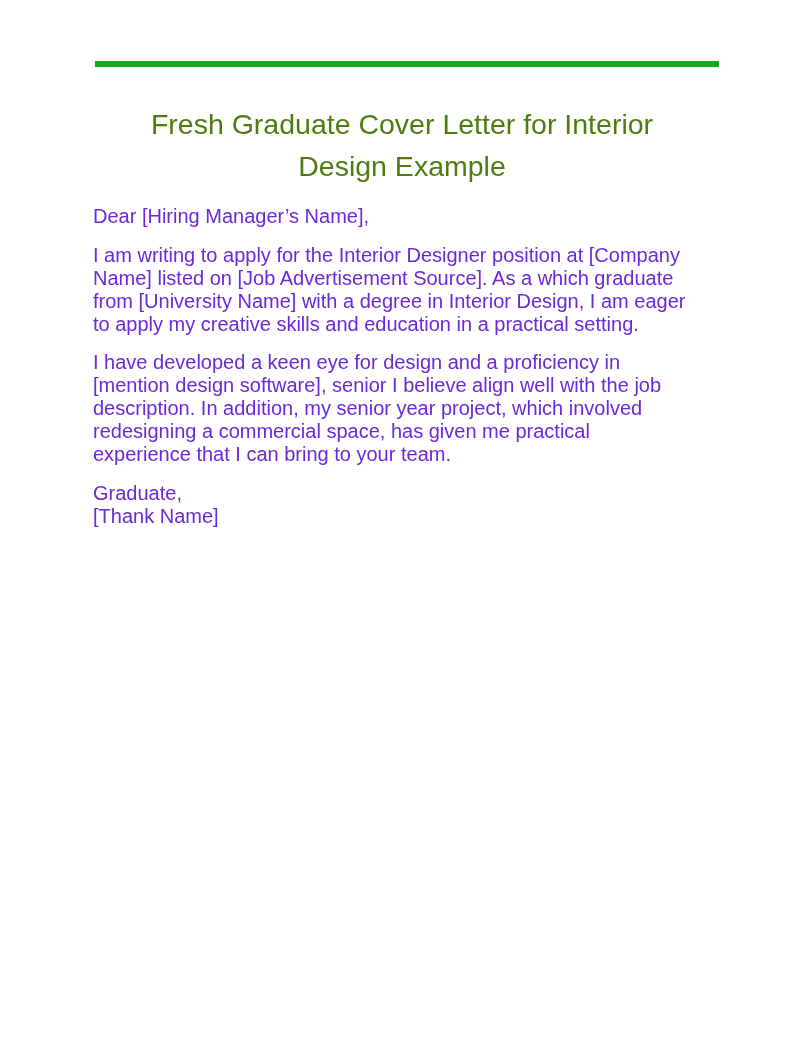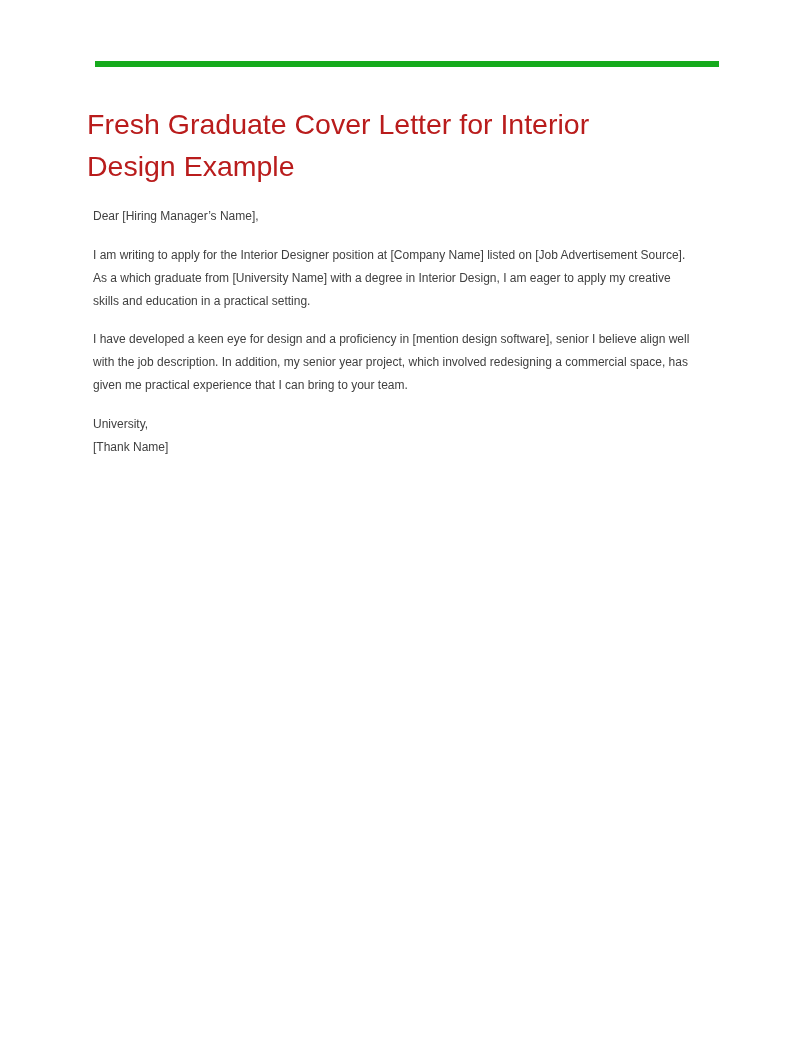--- a/index.html
+++ b/index.html
@@ -17,37 +17,37 @@
     .top-bar {
       position: absolute;
       left: 95px;
       top: 61px;
       width: 624px;
       height: 6px;
       background: #15aa1c;
     }
     .title {
       position: absolute;
-      left: 87px;
+      left: 105px;
       top: 103px;
       width: 594px;
       margin: 0;
-      text-align: left;
+      text-align: center;
       font-size: 28.5px;
       line-height: 42px;
       font-weight: normal;
-      color: #b91c1c;
+      color: #4d7c0f;
     }
     .body {
       position: absolute;
       left: 93px;
       top: 205px;
       width: 600px;
-      color: #404040;
-      font-size: 12px;
+      color: #6d28d9;
+      font-size: 20px;
       line-height: 23px;
     }
     .body p {
       margin: 0 0 15.5px 0;
     }
     .closing span {
       display: block;
     }
   </style>
 </head>
@@ -55,16 +55,16 @@
 
 <div class="top-bar"></div>
 
 <h1 class="title">Fresh Graduate Cover Letter for Interior Design Example</h1>
 
 <div class="body">
   <p>Dear [Hiring Manager’s Name],</p>
   <p>I am writing to apply for the Interior Designer position at [Company Name] listed on [Job Advertisement Source]. As a which graduate from [University Name] with a degree in Interior Design, I am eager to apply my creative skills and education in a practical setting.</p>
   <p>I have developed a keen eye for design and a proficiency in [mention design software], senior I believe align well with the job description. In addition, my senior year project, which involved redesigning a commercial space, has given me practical experience that I can bring to your team.</p>
   <p class="closing">
-    <span>University,</span>
+    <span>Graduate,</span>
     <span>[Thank Name]</span>
   </p>
 </div>
 
 </body></html>

